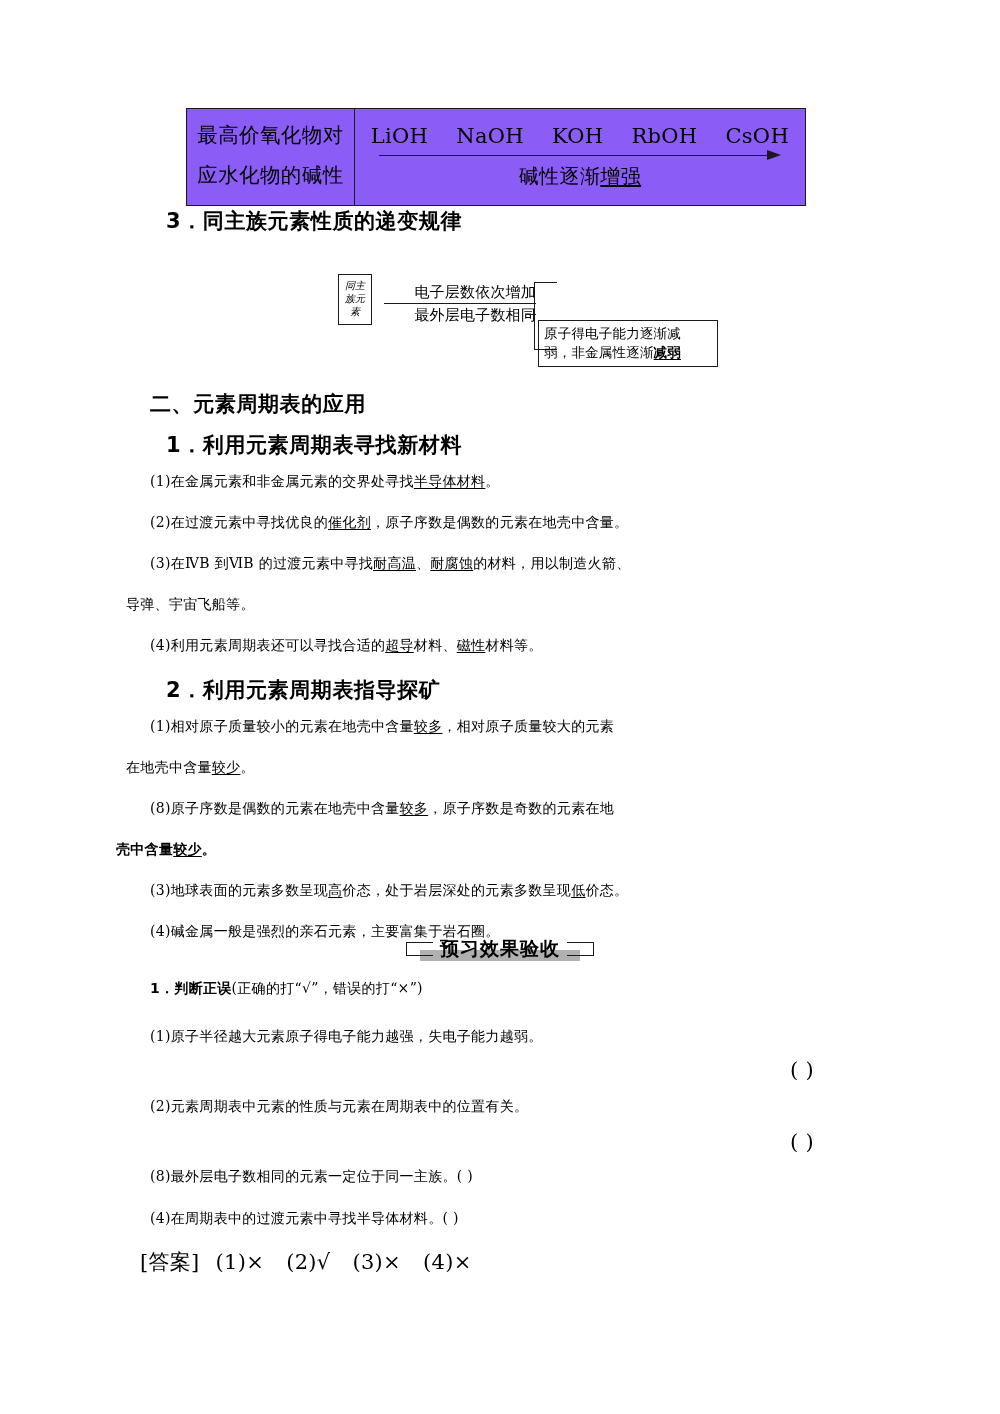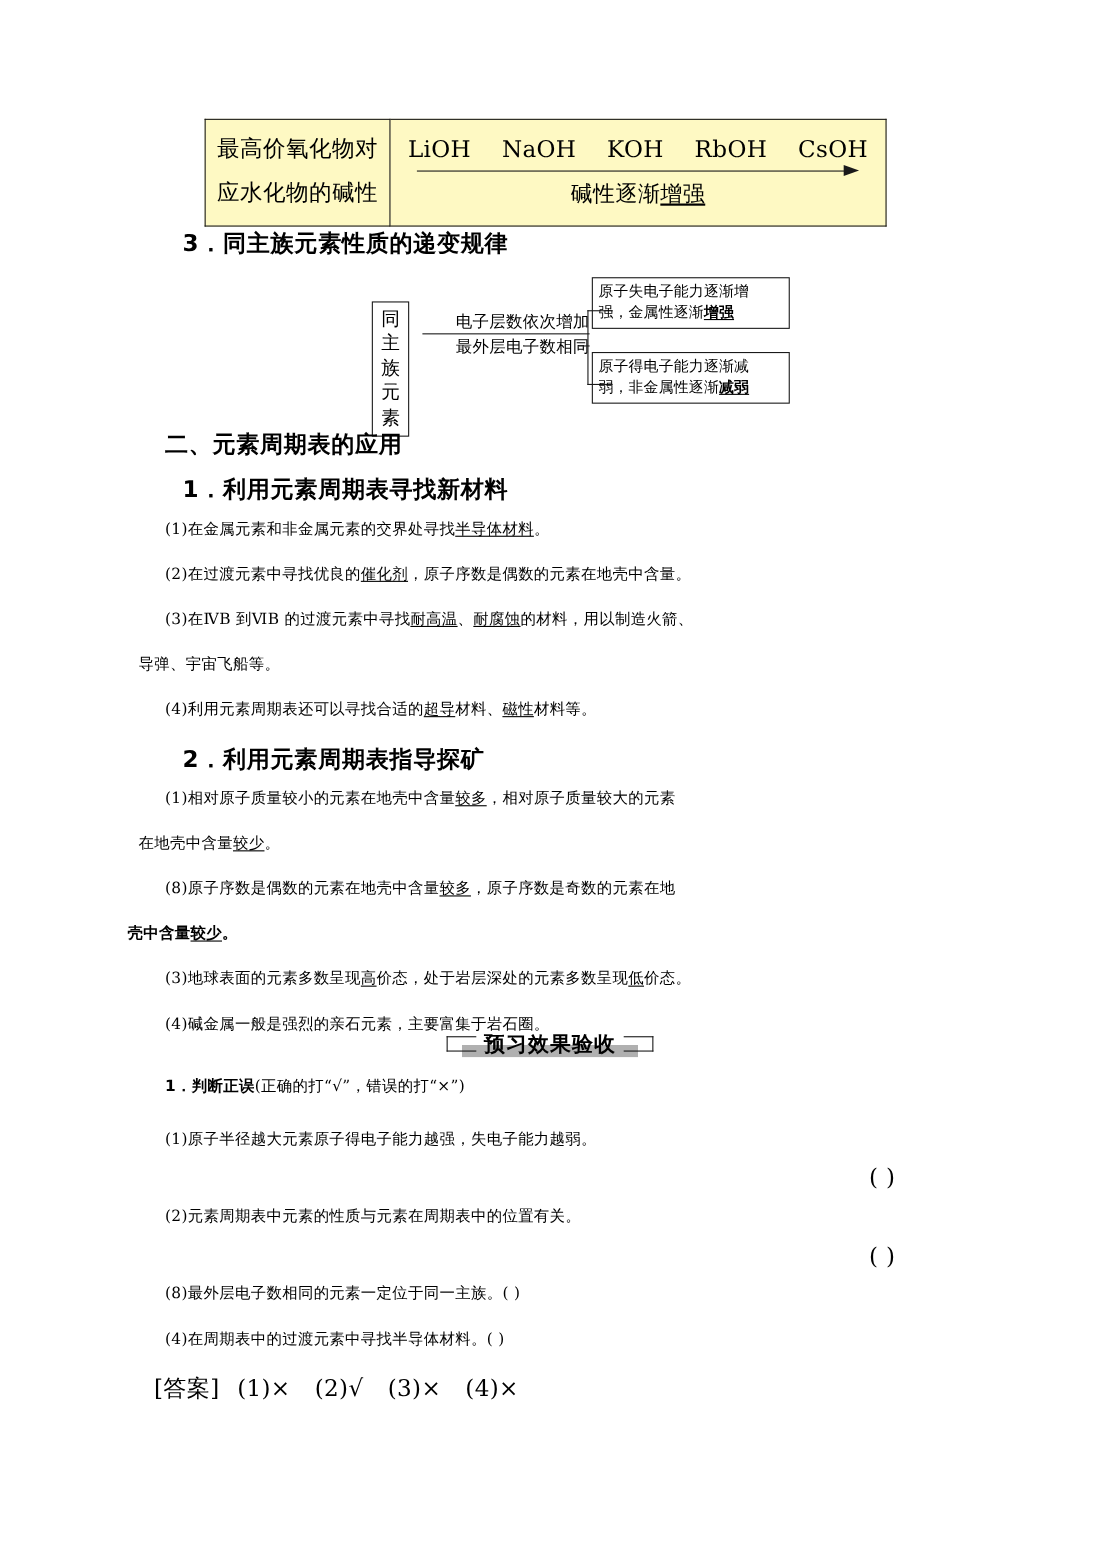--- a/index.html
+++ b/index.html
@@ -23,21 +23,21 @@
   }
 
   
   .prop-table {
     position: absolute;
     left: 186px;
     top: 108px;
     width: 620px;
     border: 1.6px solid #1a1a1a;
     border-collapse: collapse;
-    background: #fef9c3;
+    background: #8b5cf6;
   }
   .prop-table td {
     border: 1.6px solid #1a1a1a;
     padding: 0;
     vertical-align: middle;
   }
   .cell-label {
     width: 186px;
     text-align: center;
     font-size: 20.5px;
@@ -111,24 +111,25 @@
     width: 372px;
     height: 124px;
     font-family: "DejaVu Serif", "Liberation Serif", serif;
   }
   .dg-left {
     position: absolute;
     left: 0; top: 22px;
     width: 26px;
     border: 1.5px solid #1a1a1a;
     padding: 4px 3px 5px 3px;
-    font-size: 17px;
+    font-size: 10px;
     line-height: 1.32;
     text-align: center;
     letter-spacing: 0px;
+    font-style: italic;
   }
   .dg-mid {
     position: absolute;
     left: 46px;
     top: 30px;
     width: 152px;
     text-align: right;
     font-size: 15px;
     line-height: 1.35;
     letter-spacing: 0.2px;
@@ -275,24 +276,20 @@
       <div>同主</div>
       <div>族元</div>
       <div>素</div>
     </div>
     <div class="dg-mid">
       <div class="mline">电子层数依次增加</div>
       <div class="mline2">最外层电子数相同</div>
     </div>
     <div class="dg-stem"></div>
     <div class="dg-connector"></div>
-    <div class="dg-box top">
-      <div>原子失电子能力逐渐增</div>
-      <div><span>强，金属性逐渐</span><b class="u">增强</b></div>
-    </div>
     <div class="dg-box bot">
       <div>原子得电子能力逐渐减</div>
       <div><span>弱，非金属性逐渐</span><b class="u">减弱</b></div>
     </div>
   </div>
 
   <div class="hd-bold" style="left:150px; top:390px;">二、元素周期表的应用</div>
 
   <div class="hd-bold" style="left:166px; top:431px;">1．利用元素周期表寻找新材料</div>
 

